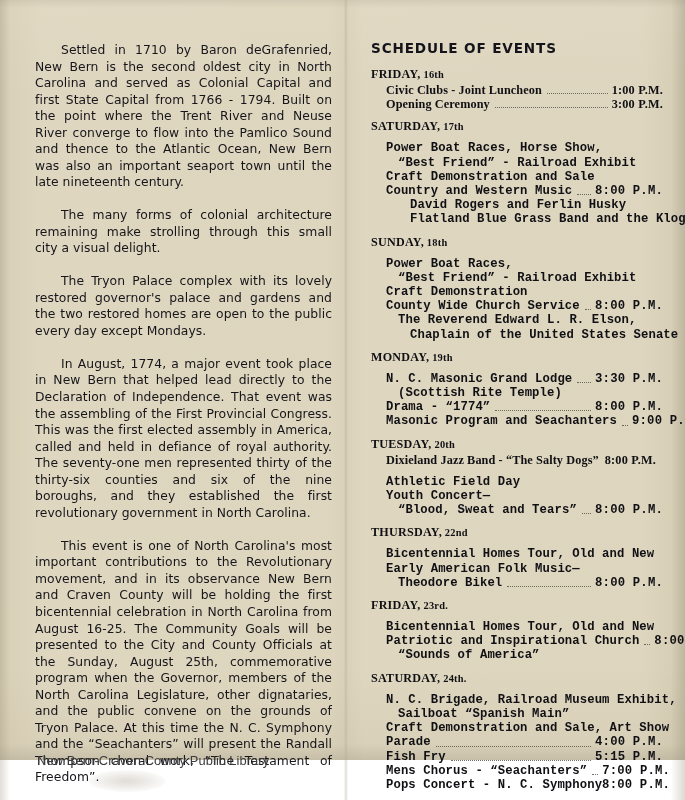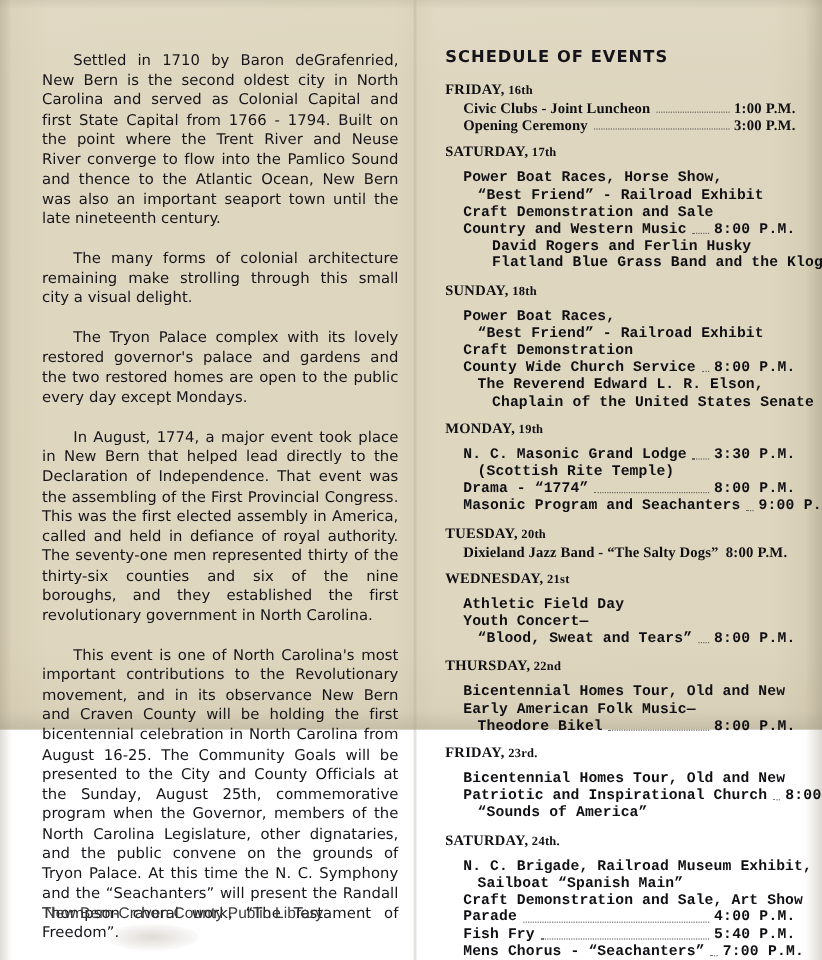--- a/index.html
+++ b/index.html
@@ -10,21 +10,21 @@
   body {
     width: 685px;
     height: 800px;
     overflow: hidden;
     font-family: "Liberation Sans", sans-serif;
   }
 
   #page {
     position: relative;
     width: 685px;
-    height: 608px;
+    height: 760px;
     background: #f3f0e7;
     background-image:
       linear-gradient(90deg, #eeeade 0%, #f5f2ea 6%, #f4f1e8 48%,
                       #efece2 50.4%, #f5f2ea 53%, #f4f1e9 94%, #e9e5d9 100%),
       linear-gradient(180deg, #f6f3eb 0%, #f3f0e7 12%, #f3f0e6 88%, #ecE8dd 100%);
     background-blend-mode: multiply;
   }
 
   
   .fold {
@@ -271,21 +271,20 @@
         <div class="day-block">
           <div class="day-head"><span>TUESDAY,</span><span class="ord"> 20th</span></div>
           <div class="events">
             <div class="ev ind1 inline-time">
               <span class="label">Dixieland Jazz Band - “The Salty Dogs”</span>
               <span class="time">8:00 P.M.</span>
             </div>
           </div>
         </div>
         <div class="day-block">
-          <div class="day-head"><span>WEDNESDAY,</span><span class="ord"> 21st</span></div>
           <div class="events gap">
             <div class="ev ind1 no-time">
               <span class="label">Athletic Field Day</span>
             </div>
             <div class="ev ind1 no-time">
               <span class="label">Youth Concert—</span>
             </div>
             <div class="ev ind2">
               <span class="label">“Blood, Sweat and Tears”</span>
               <span class="leader"></span>
@@ -338,21 +337,21 @@
               <span class="label">Craft Demonstration and Sale, Art Show</span>
             </div>
             <div class="ev ind1">
               <span class="label">Parade</span>
               <span class="leader"></span>
               <span class="time">4:00 P.M.</span>
             </div>
             <div class="ev ind1">
               <span class="label">Fish Fry</span>
               <span class="leader"></span>
-              <span class="time">5:40 P.M.</span>
+              <span class="time">5:15 P.M.</span>
             </div>
             <div class="ev ind1">
               <span class="label">Mens Chorus - “Seachanters”</span>
               <span class="leader"></span>
               <span class="time">7:00 P.M.</span>
             </div>
             <div class="ev ind1">
               <span class="label">Pops Concert - N. C. Symphony</span>
               <span class="time">8:00 P.M.</span>
             </div>

